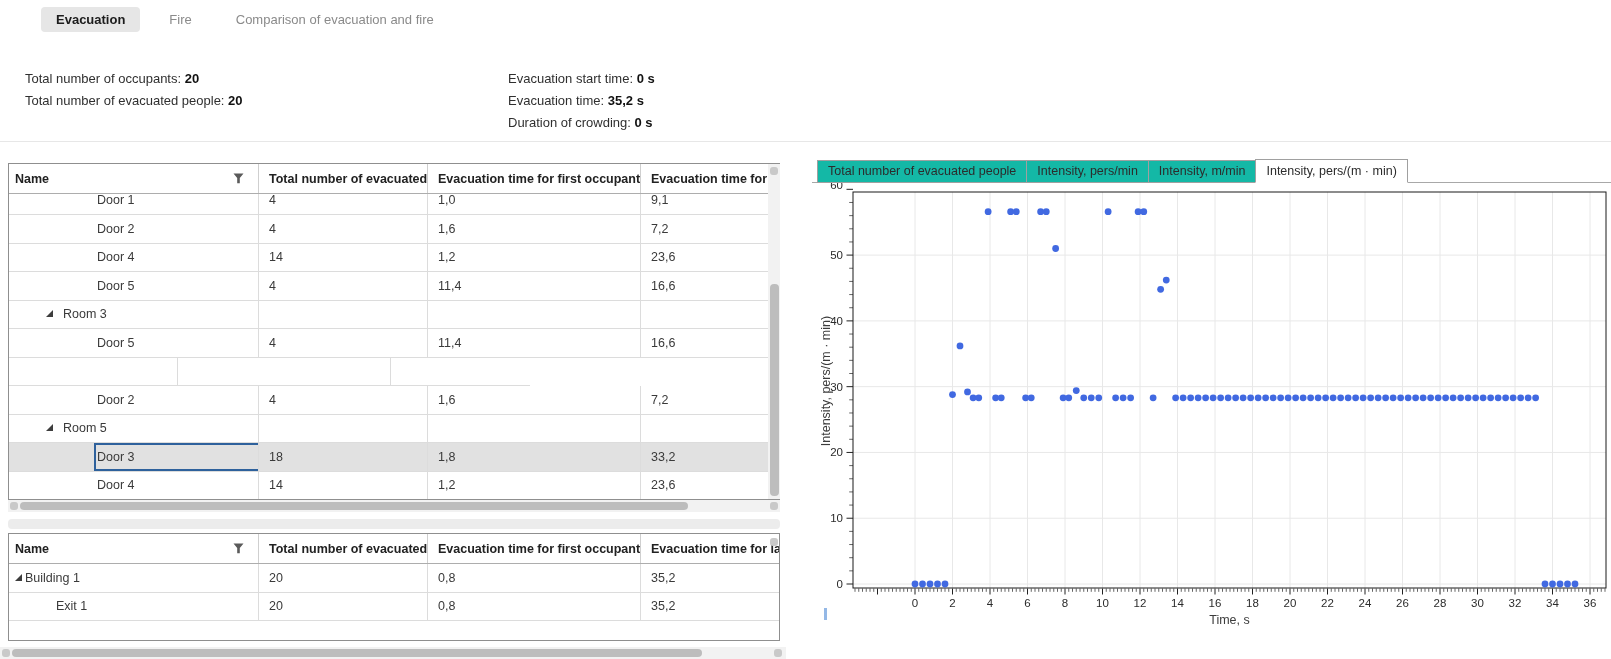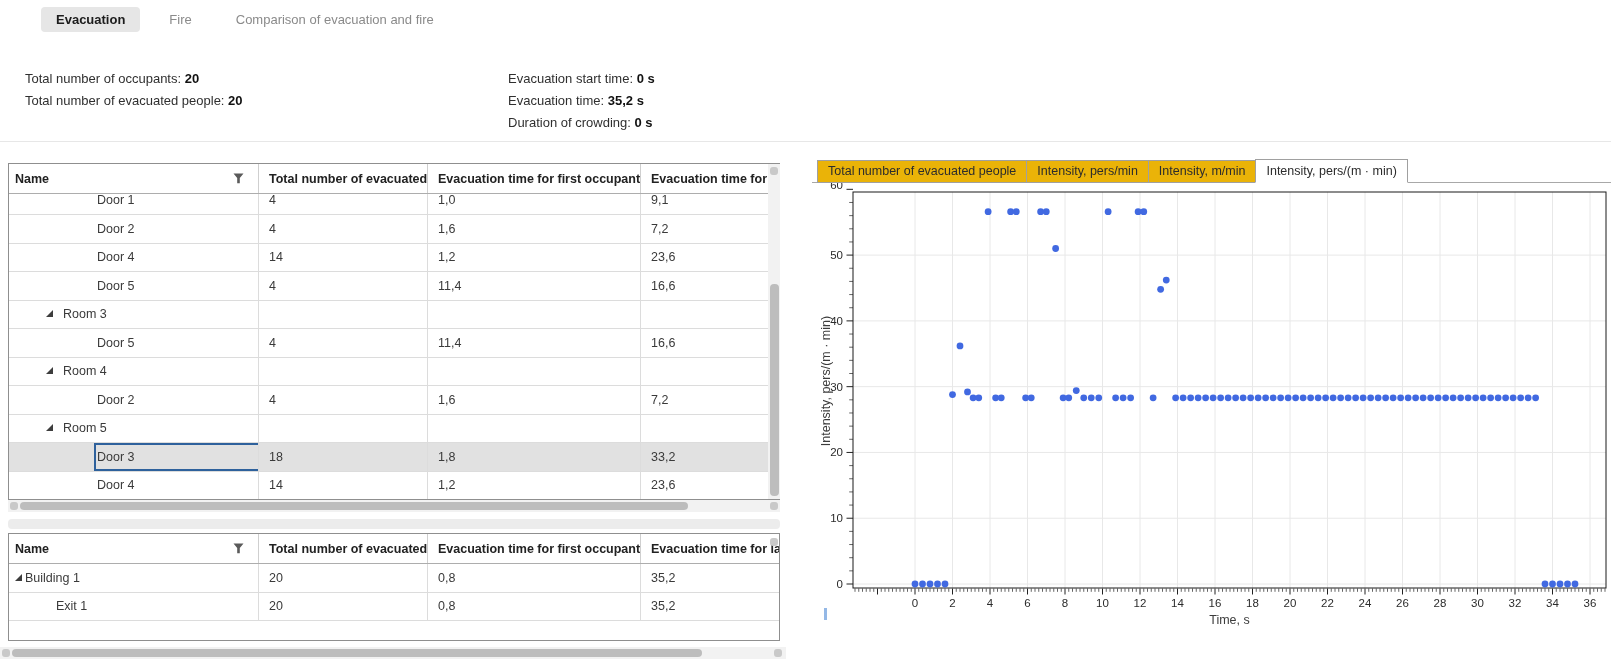--- a/index.html
+++ b/index.html
@@ -40,21 +40,21 @@
   .focus-cell { position:absolute; left:85px; top:0; width:173px; height:100%;
                 border:2px solid #2e619c; pointer-events:none; }
   
   .sb-track { position:absolute; background:#f2f2f2; }
   .sb-thumb { position:absolute; background:#bdbdbd; border-radius:4px; }
   .sb-btn   { position:absolute; background:#c9c9c9; border-radius:3px; }
   .splitter { position:absolute; left:8px; top:519px; width:772px; height:10px; background:#ececec; border-radius:4px; }
   
   .chart-tabs { position:absolute; left:817px; top:160px; display:flex; z-index:3; }
   .chart-tab { height:23px; padding:3px 10px 0 10px; font-size:12.5px; color:#2c2c2c;
-               background:#eab308; border:1px solid #a0a0a0; margin-left:-1px; white-space:nowrap; }
+               background:#14b8a6; border:1px solid #a0a0a0; margin-left:-1px; white-space:nowrap; }
   .chart-tab:first-child { margin-left:0; }
   .chart-tab.active { background:#fff; border-bottom:1px solid #fff; height:24px; margin-top:-1px; padding-top:4px; z-index:4; }
   .tabs-underline { position:absolute; left:812px; top:182px; width:799px; height:1px; background:#a8a8a8; z-index:1; }
   .chart-svg { position:absolute; left:812px; top:183px; z-index:2; }
   .y-axis-title { position:absolute; left:812px; top:183px; width:28px; height:396px;
                   display:flex; align-items:center; justify-content:center; }
   .y-axis-title span { transform:rotate(-90deg); white-space:nowrap; font-size:12.5px; color:#3c3c3c; }
   .x-axis-title { position:absolute; left:853px; top:613px; width:753px; text-align:center;
                   font-size:12.5px; color:#3c3c3c; }
   .edge-artifact { position:absolute; left:824px; top:608px; width:3px; height:12px;
@@ -143,24 +143,20 @@
         </div>
         <div class="g-row">
           <div class="g-cell name-cell" style="width: 250px;">
             <span style="margin-left: 88px;">Door 5</span>
           </div>
           <div class="g-cell" style="width: 169px;">4</div>
           <div class="g-cell" style="width: 213px;">11,4</div>
           <div class="g-cell" style="width: 139px;">16,6</div>
         </div>
         <div class="g-row">
-          <div class="g-cell name-cell" style="width: 250px;">
-            <span class="expander" style="left: 37px;"></span>
-            <span style="margin-left: 54px;">Room 4</span>
-          </div>
           <div class="g-cell" style="width: 169px;"></div>
           <div class="g-cell" style="width: 213px;"></div>
           <div class="g-cell" style="width: 139px;"></div>
         </div>
         <div class="g-row">
           <div class="g-cell name-cell" style="width: 250px;">
             <span style="margin-left: 88px;">Door 2</span>
           </div>
           <div class="g-cell" style="width: 169px;">4</div>
           <div class="g-cell" style="width: 213px;">1,6</div>

